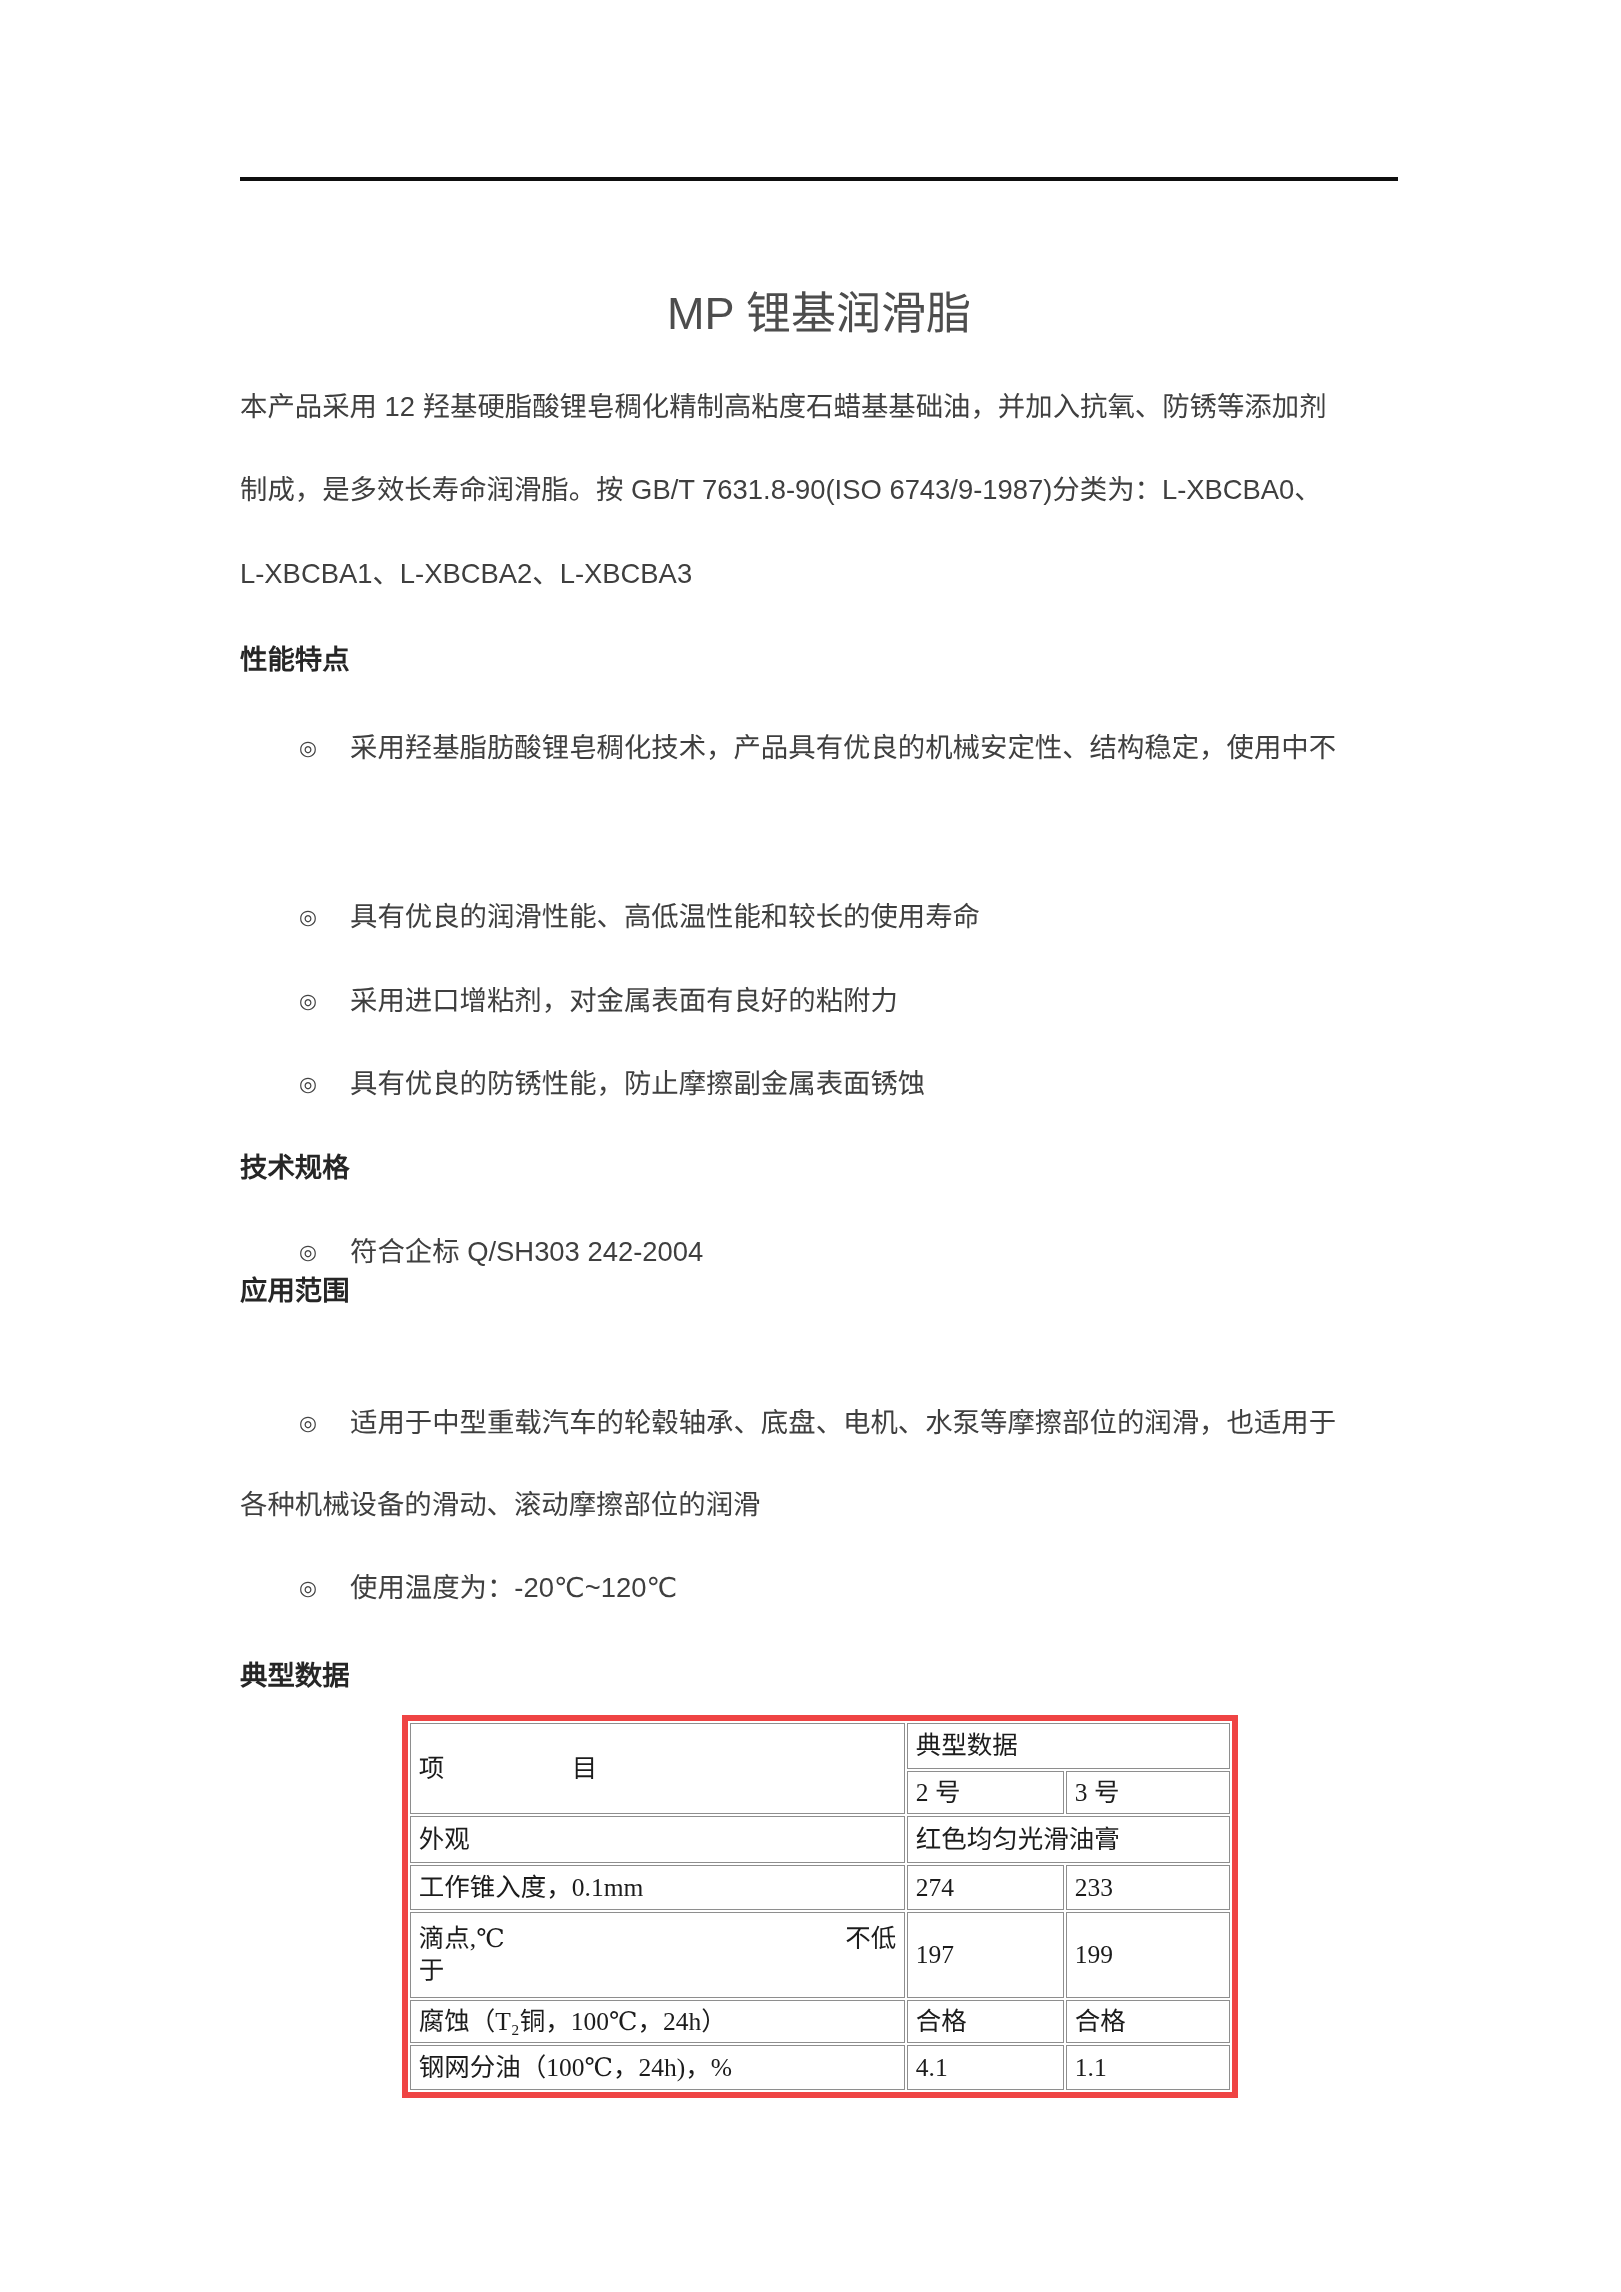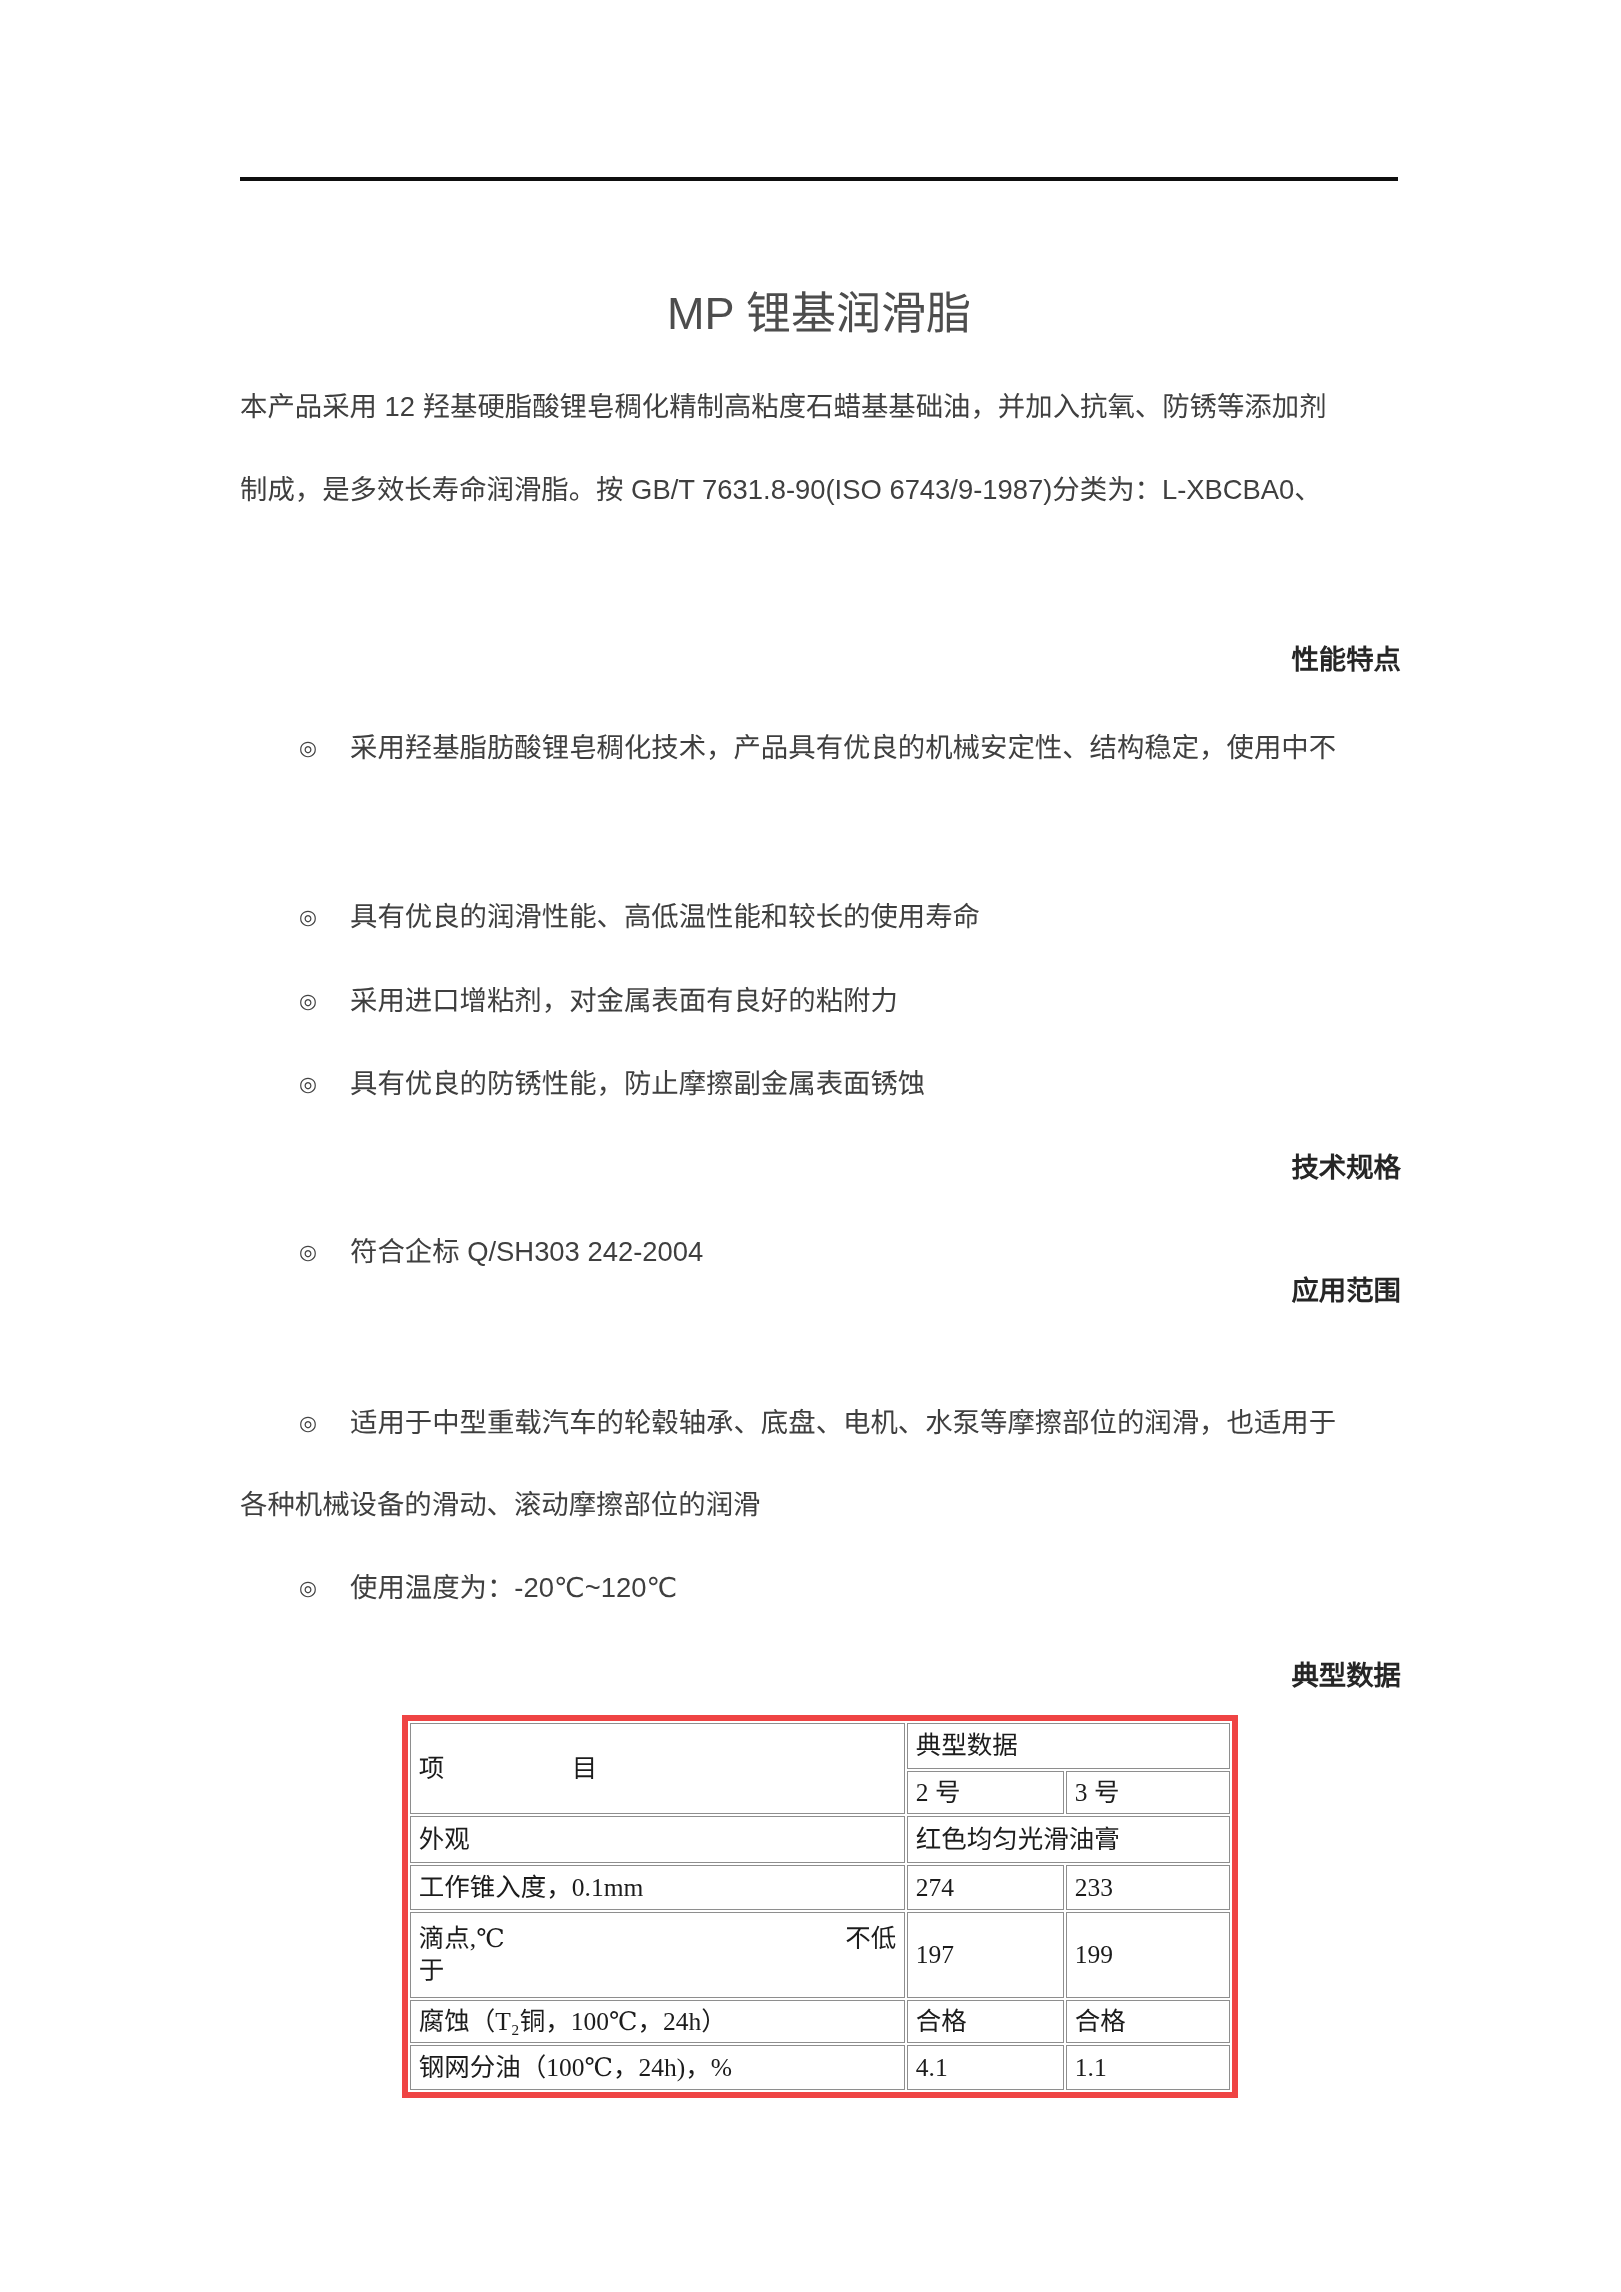--- a/index.html
+++ b/index.html
@@ -39,21 +39,20 @@
   }
   .section-heading {
     position: absolute;
     left: 240px;
     width: 1161px;
     font-size: 27.4px;
     line-height: 41px;
     font-weight: 700;
     color: #262626;
     white-space: nowrap;
-    text-align: right;
   }
   .bullet-line {
     position: absolute;
     left: 240px;
     width: 1161px;
     font-size: 27.4px;
     line-height: 41px;
     color: #3f3f3f;
     white-space: nowrap;
   }
@@ -96,20 +95,21 @@
 <body>
 
 <div class="page">
 
   <div class="top-rule"></div>
 
   <div class="doc-title">MP 锂基润滑脂</div>
 
   <div class="body-line" style="top:386px;">本产品采用 12 羟基硬脂酸锂皂稠化精制高粘度石蜡基基础油，并加入抗氧、防锈等添加剂</div>
   <div class="body-line" style="top:469px;">制成，是多效长寿命润滑脂。按 GB/T 7631.8-90(ISO 6743/9-1987)分类为：L-XBCBA0、</div>
+  <div class="body-line" style="top:553px;">L-XBCBA1、L-XBCBA2、L-XBCBA3</div>
 
   <div class="section-heading" style="top:639px;">性能特点</div>
 
   <div class="bullet-line" style="top:727px;">
     <span class="bullet-glyph">◎</span>
     <span class="bullet-text">采用羟基脂肪酸锂皂稠化技术，产品具有优良的机械安定性、结构稳定，使用中不</span>
   </div>
 
   <div class="bullet-line" style="top:896px;">
     <span class="bullet-glyph">◎</span>

